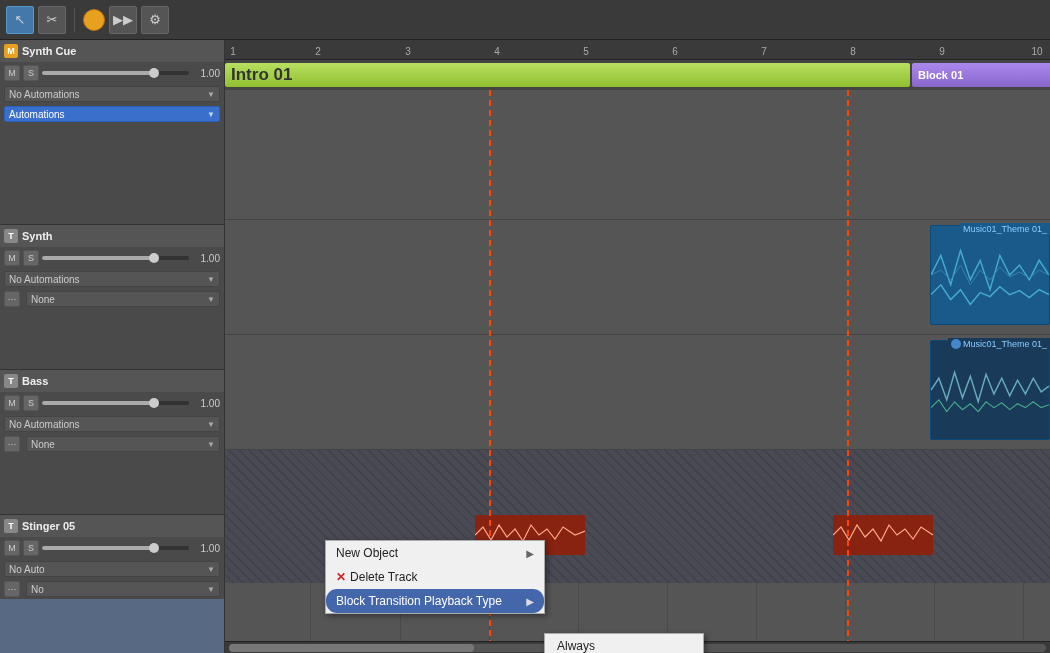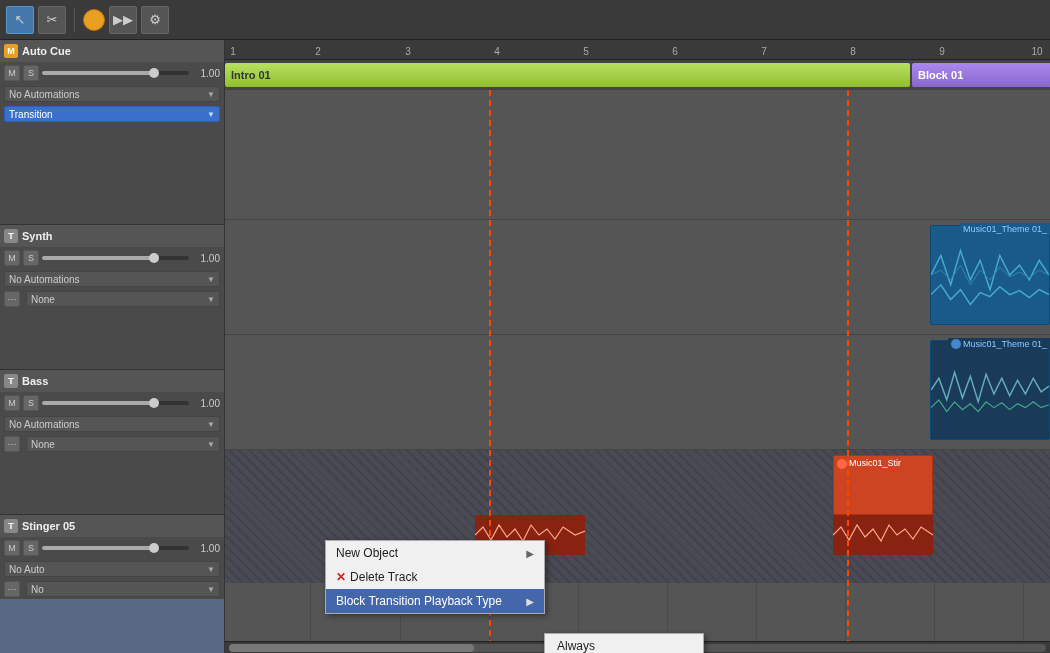--- a/index.html
+++ b/index.html
@@ -186,21 +186,21 @@
       position: relative;
       background: #444;
     }
     .clip-intro {
       position: absolute;
       left: 0; top: 3px;
       width: 685px; height: 24px;
       background: linear-gradient(180deg, #b8e060 0%, #90c030 100%);
       border-radius: 2px;
       display: flex; align-items: center; padding: 0 6px;
-      font-size: 11px; color: #333; font-weight: bold;
+      font-size: 17px; color: #333; font-weight: bold;
       overflow: hidden;
     }
     .clip-block01 {
       position: absolute;
       left: 687px; top: 3px;
       width: 363px; height: 24px;
       background: linear-gradient(180deg, #aa88ee 0%, #8866cc 100%);
       border-radius: 2px;
       display: flex; align-items: center; padding: 0 6px;
       font-size: 11px; color: #fff; font-weight: bold;
@@ -347,40 +347,40 @@
   <div class="tool-btn">⚙</div>
 </div>
 
 <div id="main">
 
   <div id="left-panel">
 
     <div class="track-panel">
       <div class="track-header">
         <div class="track-icon music">M</div>
-        <span>Auto Cue</span>
+        <span>Synth Cue</span>
       </div>
       <div class="track-controls">
         <div class="ctrl-btn">M</div>
         <div class="ctrl-btn">S</div>
         <div class="volume-slider">
           <div class="volume-fill"></div>
           <div class="volume-knob"></div>
         </div>
         <div class="vol-val">1.00</div>
       </div>
       <div class="automation-row">
         <div class="automation-select">
           <span>No Automations</span>
           <span class="dropdown-arrow">▼</span>
         </div>
       </div>
       <div class="automation-row">
         <div class="automation-select blue-select">
-          <span>Transition</span>
+          <span>Automations</span>
           <span class="dropdown-arrow" style="color:#bde;">▼</span>
         </div>
       </div>
       <div class="track-empty"></div>
     </div>
 
     <div class="track-panel">
       <div class="track-header">
         <div class="track-icon synth">T</div>
         <span>Synth</span>
@@ -544,24 +544,20 @@
 
         <div style="position:absolute; left:0; right:0; top:0; bottom:0; background:repeating-linear-gradient(45deg, transparent 0, transparent 5px, rgba(0,0,0,0.1) 5px, rgba(0,0,0,0.1) 7px); background-color:#4a4a55;"></div>
 
 
         <div style="position:absolute; left:250px; top:65px; width:110px; height:40px; background:#882211; overflow:hidden;">
           <svg viewBox="0 0 110 40" width="110" height="40" preserveAspectRatio="none">
             <polyline points="0,20 8,12 16,25 24,10 32,22 40,14 48,26 56,10 64,20 72,14 80,24 88,12 100,20 110,16" stroke="#ffaa88" stroke-width="1.2" fill="none"></polyline>
           </svg>
         </div>
 
-        <div class="stinger-clip" style="left:608px; top:5px; width:100px; height:60px;">
-          <div class="stinger-icon"></div>
-          <span>Music01_Stir</span>
-        </div>
 
         <div style="position:absolute; left:608px; top:65px; width:100px; height:40px; background:#882211; overflow:hidden;">
           <svg viewBox="0 0 100 40" width="100" height="40" preserveAspectRatio="none">
             <polyline points="0,20 8,12 16,25 24,10 32,22 40,14 48,26 56,10 64,20 72,14 80,24 88,12 100,20" stroke="#ffaa88" stroke-width="1.2" fill="none"></polyline>
           </svg>
         </div>
       </div>
 
     </div>
 
@@ -574,21 +570,21 @@
     <div id="context-menu">
       <div class="ctx-menu">
         <div class="ctx-item">
           <span>New Object</span>
           <span class="ctx-arrow">▶</span>
         </div>
         <div class="ctx-item">
           <span class="x-icon">✕</span>
           <span style="flex:1;">Delete Track</span>
         </div>
-        <div class="ctx-item highlighted" style="position:relative;">
+        <div class="ctx-item highlighted" style="position:relative;border-radius:11px;">
           <span>Block Transition Playback Type</span>
           <span class="ctx-arrow">▶</span>
 
           <div class="submenu">
             <div class="sub-item">Always</div>
             <div class="sub-item">Transition</div>
 
           </div>
         </div>
       </div>

